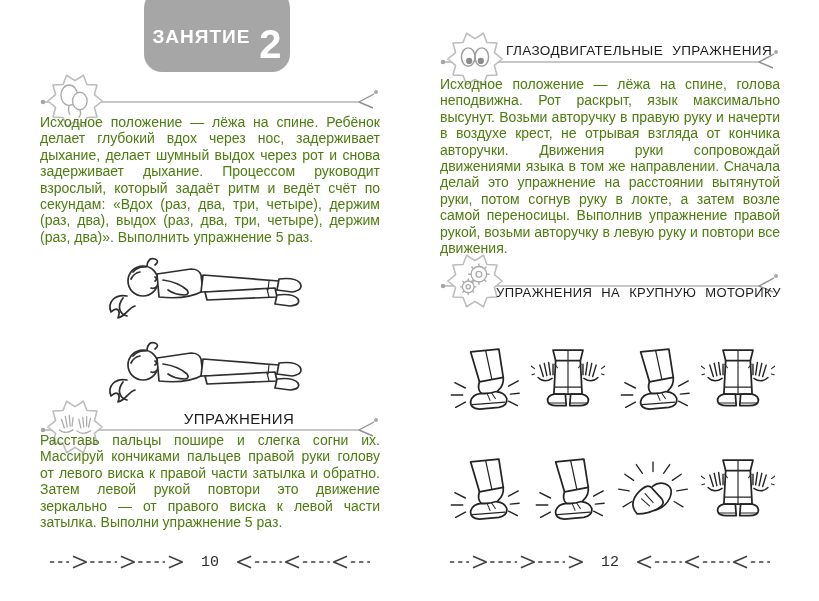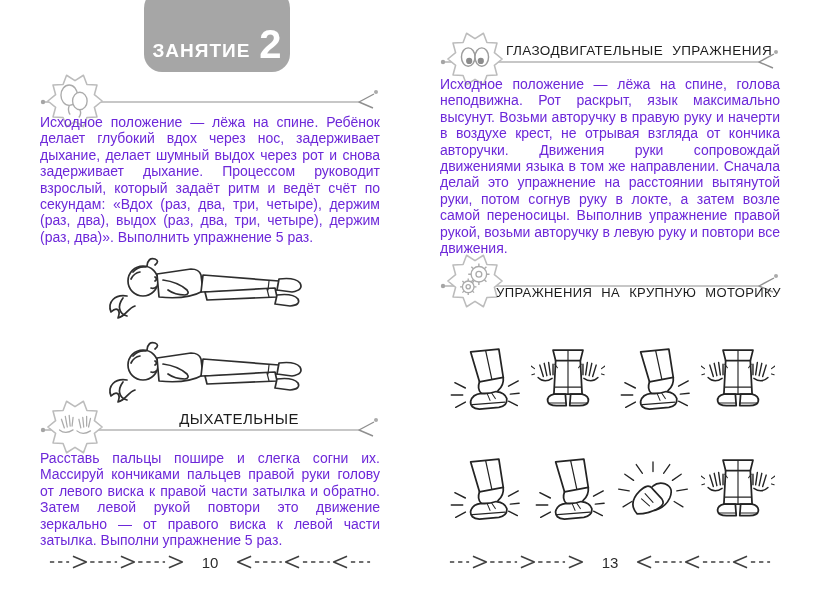--- a/index.html
+++ b/index.html
@@ -11,47 +11,47 @@
   .page{position:absolute;top:0;width:340px;height:601px;}
   #page-left{left:40px;}
   #page-right{left:440px;}
 
   .lesson-tab{
     position:absolute;left:104px;top:-10px;width:146px;height:82px;
     background:#a6a6a6;border-radius:18px;
     display:flex;align-items:flex-end;justify-content:center;
     padding-bottom:10px;box-sizing:border-box;
   }
-  .lesson-tab .row{display:flex;align-items:flex-end;gap:9px;}
+  .lesson-tab .row{display:flex;align-items:flex-start;gap:9px;}
   .lesson-tab .word{color:#fff;font-weight:bold;font-size:19px;letter-spacing:1px;}
   .lesson-tab .num{color:#fff;font-weight:bold;font-size:40px;line-height:0.9;}
 
   .badge{position:absolute;width:62px;height:62px;}
   .headline{position:absolute;left:0;width:340px;height:28px;}
   .sec-title{
     position:absolute;right:0;text-align:center;height:18px;line-height:18px;
     font-weight:normal;color:#1c1c1c;white-space:nowrap;
     letter-spacing:0.4px;word-spacing:6px;
   }
   .para{
     position:absolute;left:0;right:0;text-align:justify;
-    font-size:14px;line-height:16.4px;color:#6d28d9;
+    font-size:14px;line-height:16.4px;color:#4d7c0f;
   }
   .illus{position:absolute;left:48px;width:240px;height:80px;}
 
   .rhythm-grid{
     position:absolute;left:0;top:340px;width:340px;
     display:grid;grid-template-columns:repeat(4,1fr);row-gap:14px;
   }
   .cell{display:flex;align-items:center;justify-content:center;height:96px;}
   .cell svg{width:74px;height:84px;}
 
   .footer{
     position:absolute;left:0;top:552px;width:340px;height:20px;
-    display:flex;align-items:center;justify-content:center;
+    display:flex;align-items:center;justify-content:center;font-family:Liberation Mono, monospace;
   }
   .footer svg{width:142px;height:18px;flex:0 0 auto;}
   .page-num{font-size:15px;color:#2c2c2c;margin:0 10px;min-width:20px;text-align:center;}
 
   .defs{position:absolute;width:0;height:0;overflow:hidden;}
 </style>
 </head>
 <body>
 
 <svg class="defs" aria-hidden="true">
@@ -186,23 +186,23 @@
   <svg class="headline" style="top:412px">
       <use href="#sym-headline"></use>
     </svg>
   <svg class="badge" style="left:4px;top:396px" viewBox="0 0 64 64">
     <use href="#sym-blob"></use>
     <g fill="none" stroke="#ababab" stroke-width="1.3" stroke-linecap="round">
       <path d="M18,24 L21,33 M22,21 L24,32 M26,20 L27,31 M30,22 L29,31 M16,35 Q22,40 30,35"></path>
       <path d="M36,24 L38,33 M40,22 L41,32 M44,21 L44,31 M48,23 L46,32 M34,36 Q40,41 48,36"></path>
     </g>
   </svg>
-  <div class="sec-title" style="left:58px;top:410px;font-size:15px">ДЫХАТЕЛЬНЫЕ</div>
-
-  <div class="para" style="top:450px">Расставь пальцы пошире и слегка согни их. Массируй кончиками пальцев правой руки голову от левого виска к правой части затылка и обратно. Затем левой рукой повтори это движение зеркально — от правого виска к левой части затылка. Выполни упражнение 5 раз.</div>
+  <div class="sec-title" style="left:58px;top:410px;font-size:15px">УПРАЖНЕНИЯ</div>
+
+  <div class="para" style="top:432px">Расставь пальцы пошире и слегка согни их. Массируй кончиками пальцев правой руки голову от левого виска к правой части затылка и обратно. Затем левой рукой повтори это движение зеркально — от правого виска к левой части затылка. Выполни упражнение 5 раз.</div>
 
   <div class="footer">
     <svg>
         <use href="#sym-arrows-left"></use>
       </svg>
     <span class="page-num">10</span>
     <svg>
         <use href="#sym-arrows-right"></use>
       </svg>
   </div>
@@ -283,18 +283,18 @@
         <svg viewBox="0 0 84 92">
           <use href="#sym-slap"></use>
         </svg>
       </div>
   </div>
 
   <div class="footer">
     <svg>
         <use href="#sym-arrows-left"></use>
       </svg>
-    <span class="page-num">13</span>
+    <span class="page-num">12</span>
     <svg>
         <use href="#sym-arrows-right"></use>
       </svg>
   </div>
 </div>
 
 </body></html>

